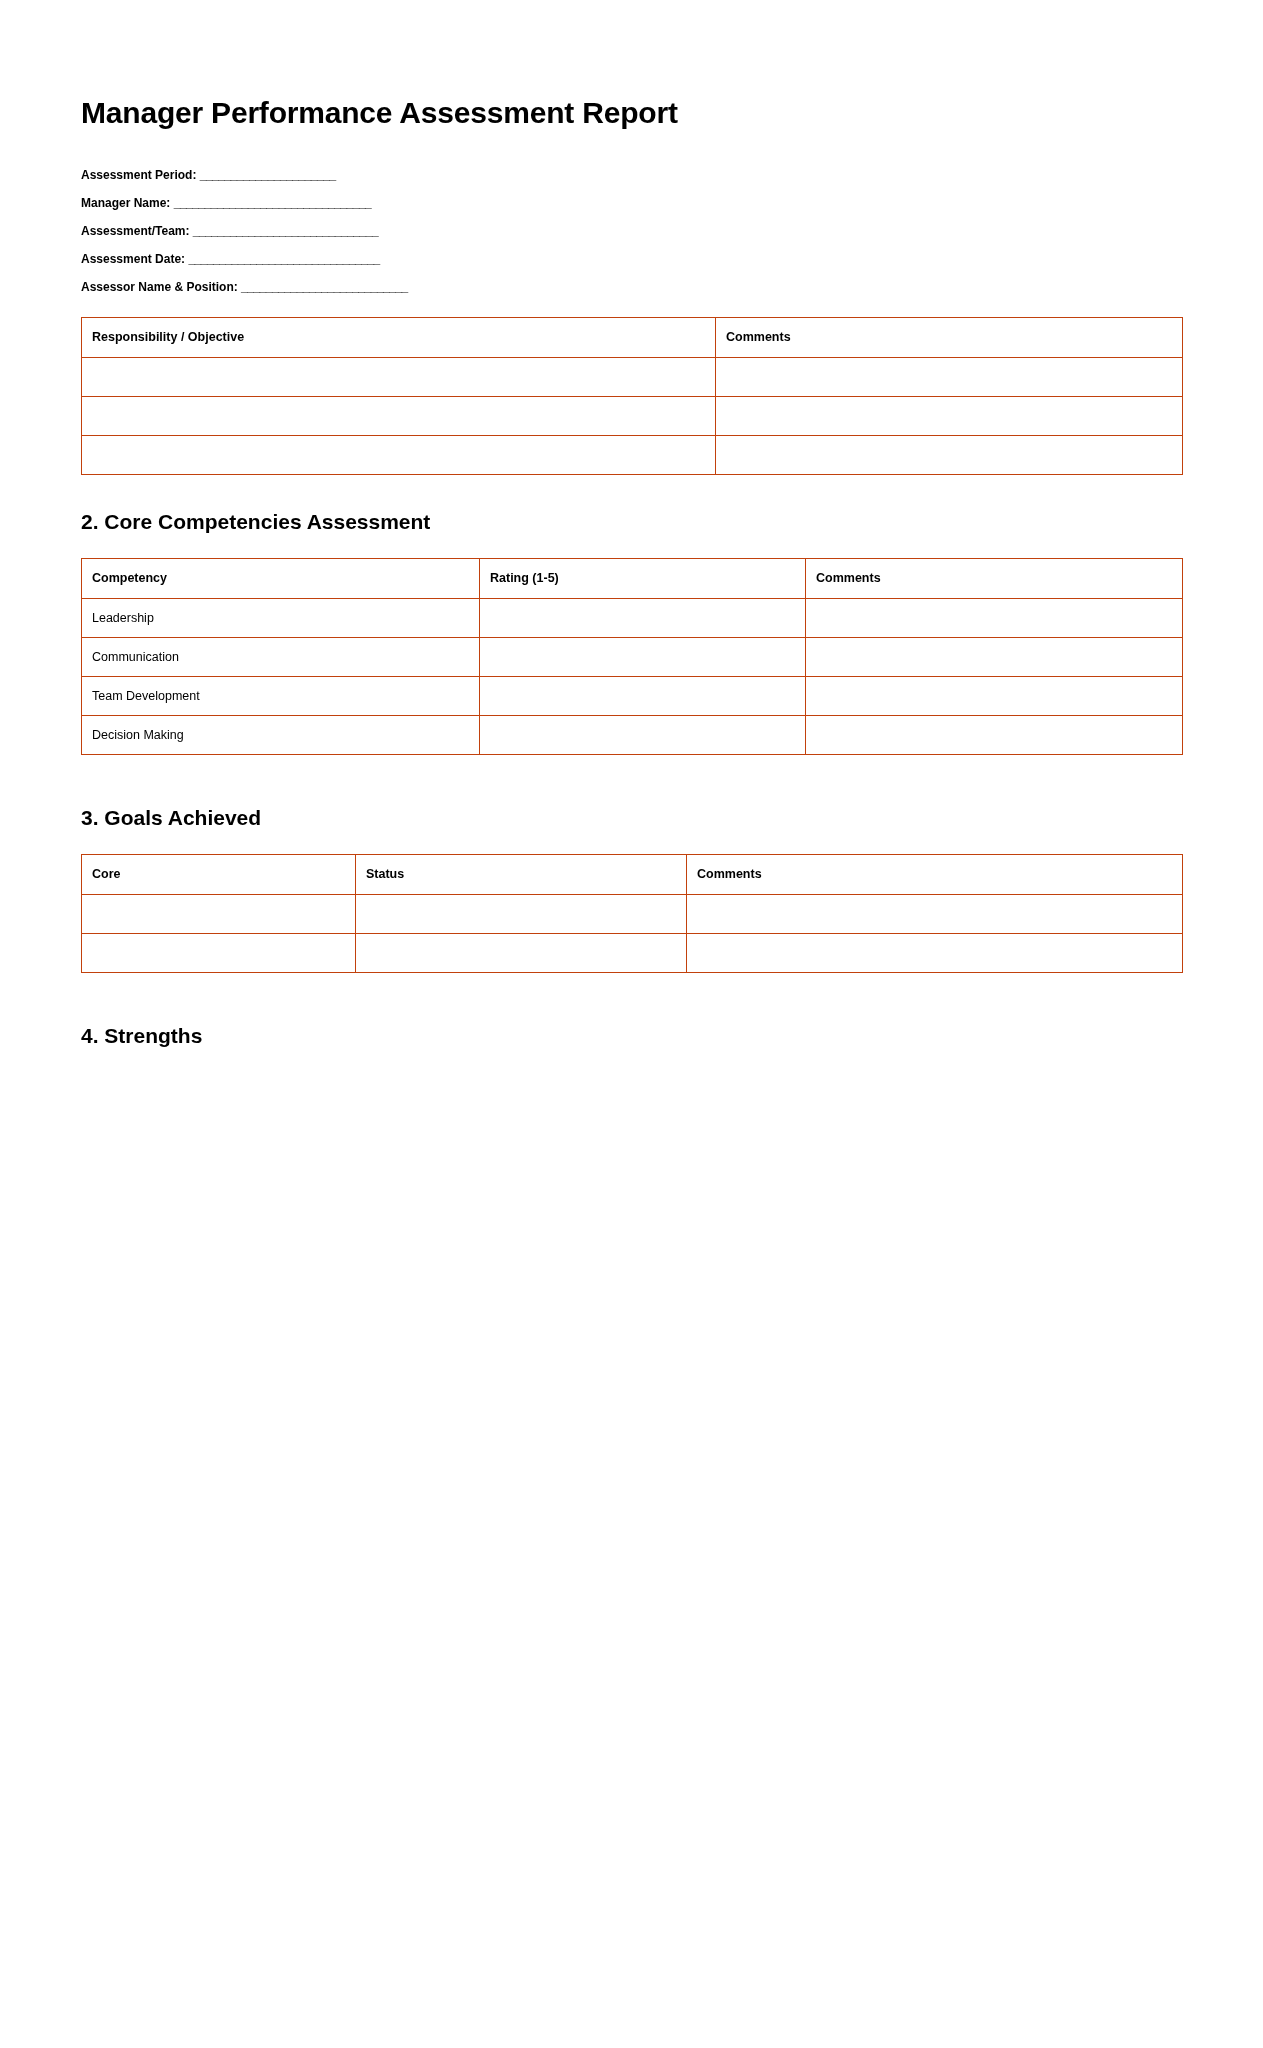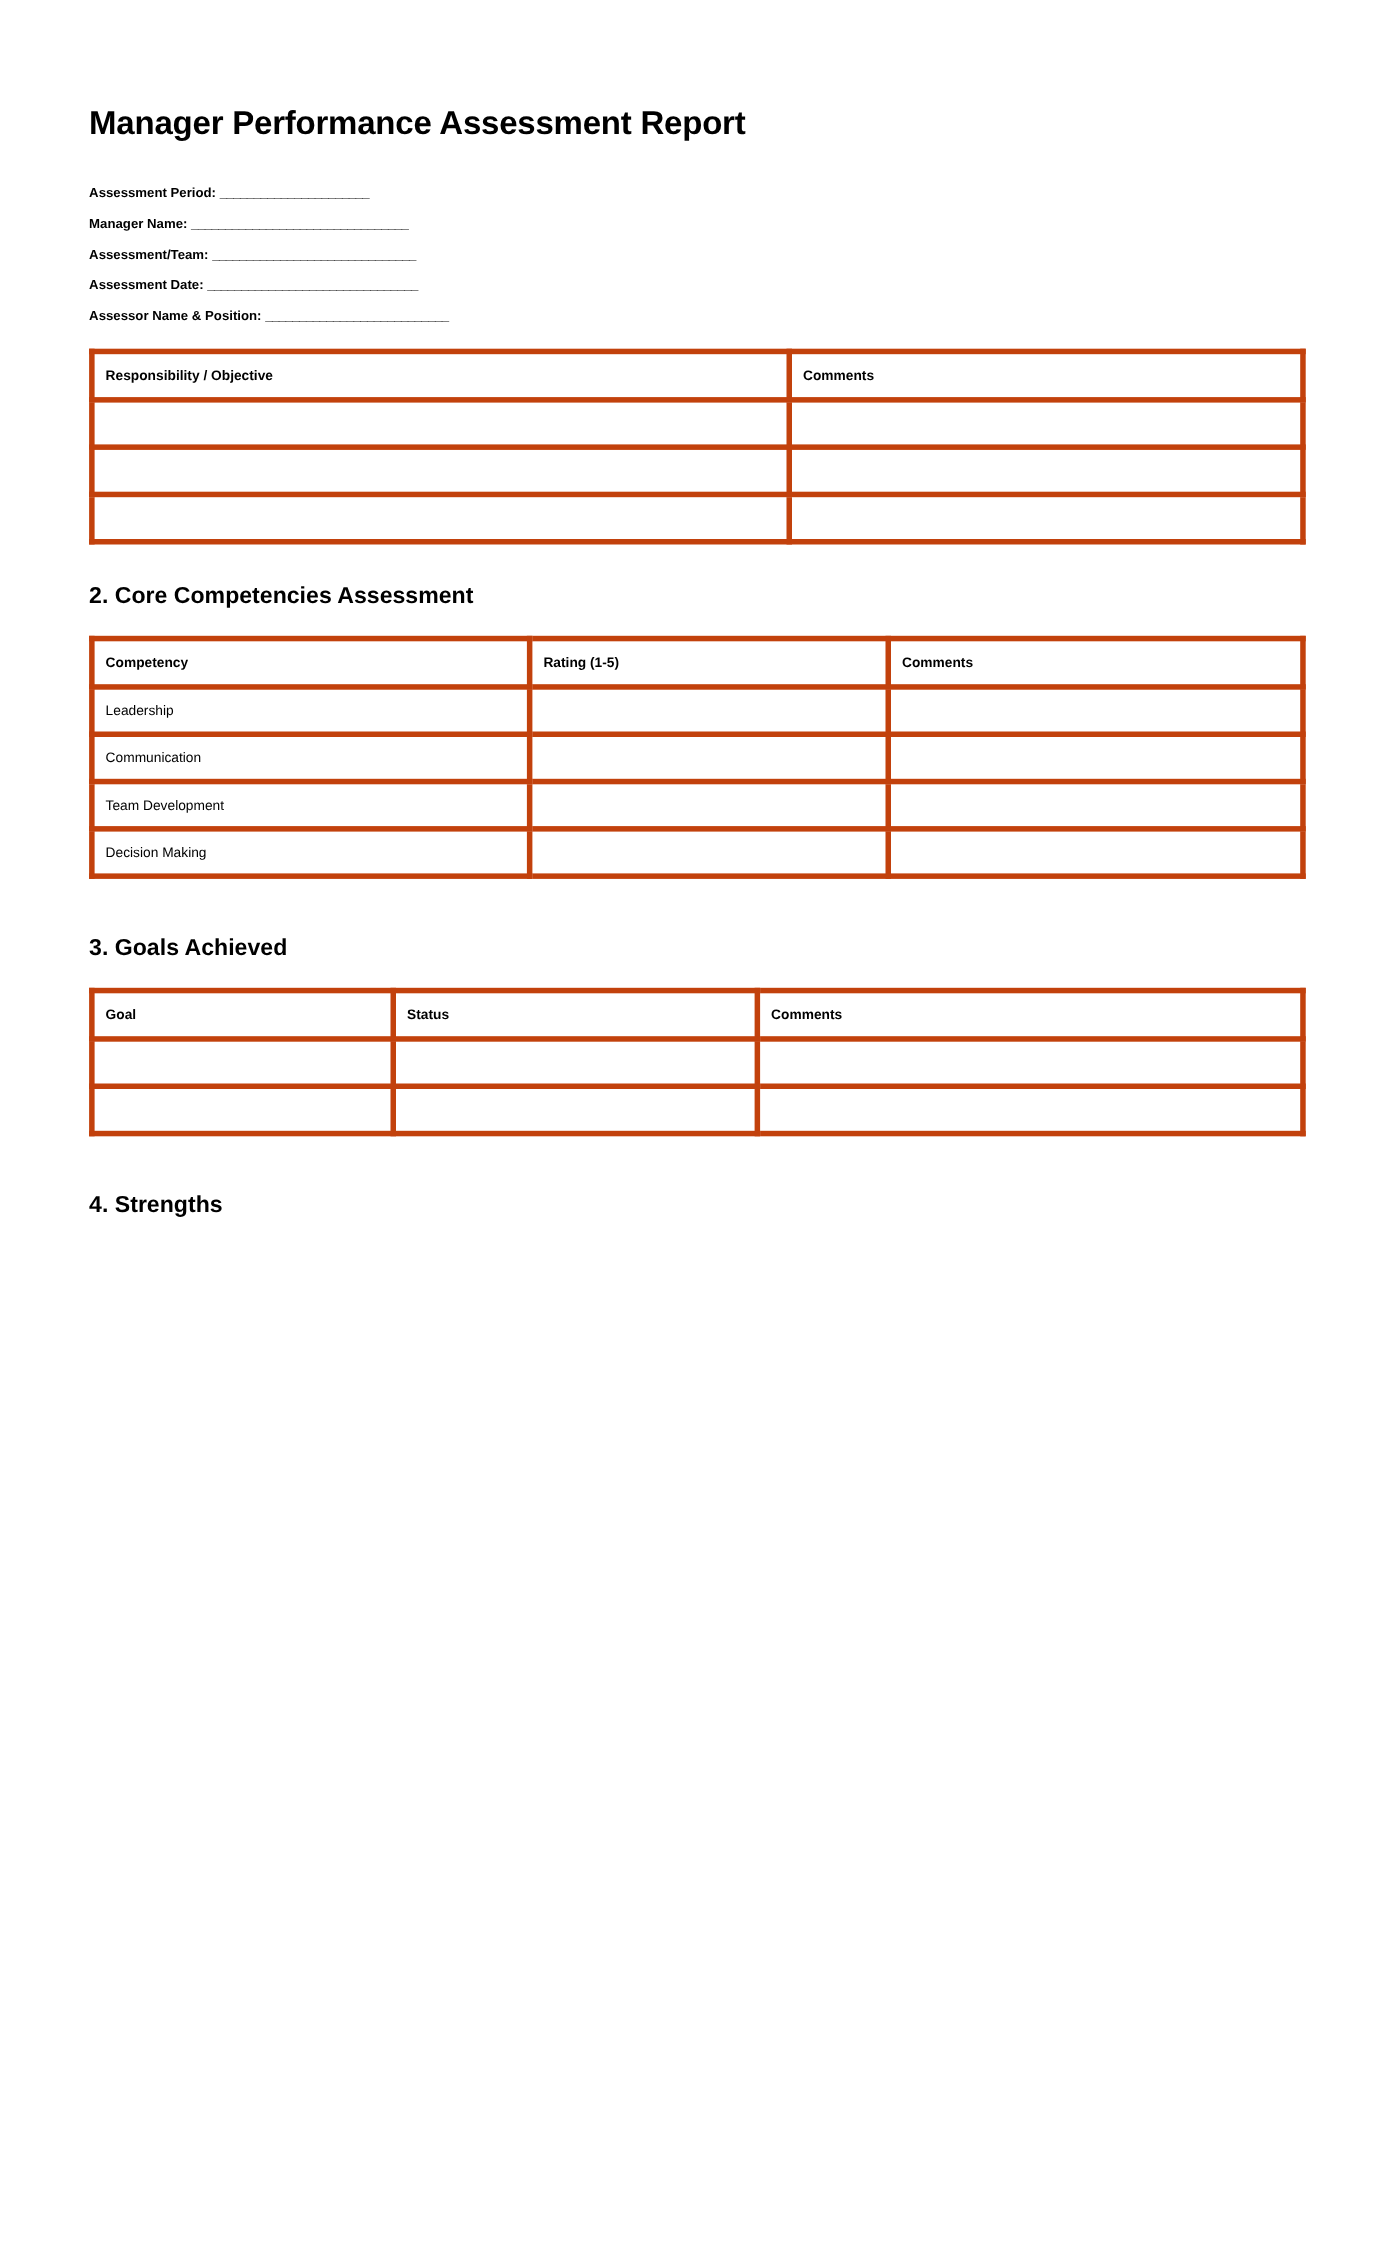--- a/index.html
+++ b/index.html
@@ -69,21 +69,21 @@
   
   table.form-table {
     width: 1101px;
     border-collapse: collapse;
     margin-top: 24px;
     table-layout: fixed;
     background: #ffffff;
   }
   table.form-table th,
   table.form-table td {
-    border: 5px solid #c2410c;
+    border: 1px solid #c2410c;
     padding: 0 10px;
     text-align: left;
     vertical-align: middle;
     font-size: 12.5px;
     color: #000000;
   }
   table.form-table th {
     font-weight: bold;
     height: 39px;
   }
@@ -211,21 +211,21 @@
   <h2 class="section-heading sec3-head">3. Goals Achieved</h2>
 
   <table class="form-table t3">
     <colgroup>
         <col class="c1">
         <col class="c2">
         <col class="c3">
       </colgroup>
     <thead>
       <tr>
-        <th>Goal</th>
+        <th>Core</th>
         <th>Status</th>
         <th>Comments</th>
       </tr>
     </thead>
     <tbody>
       <tr>
         <td class="empty-cell"></td>
         <td class="empty-cell"></td>
         <td class="empty-cell"></td>
       </tr>

